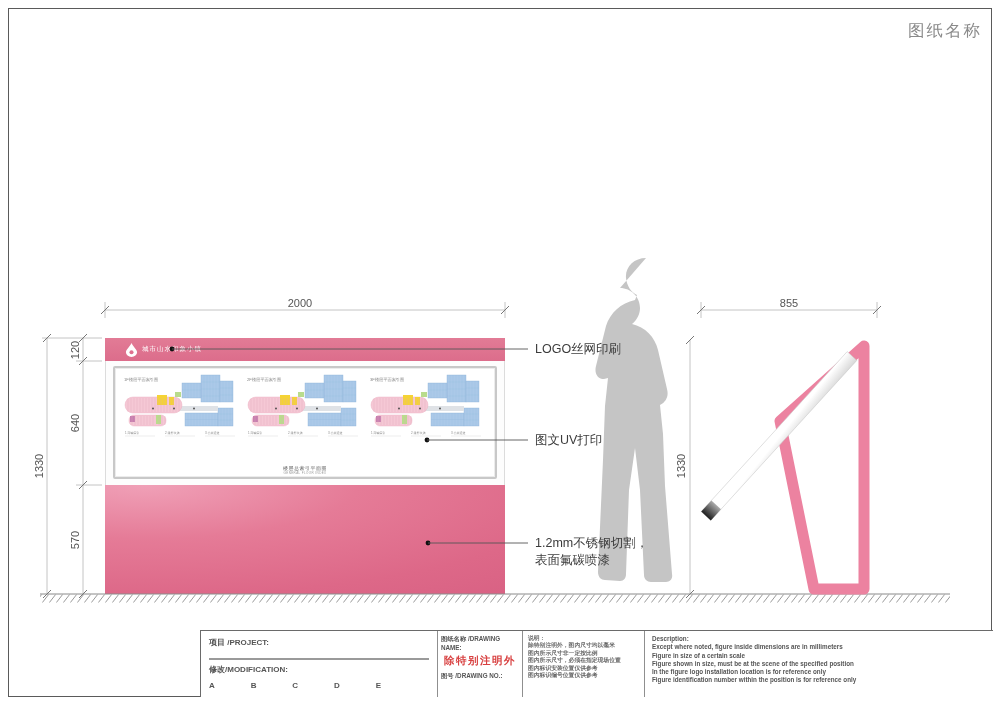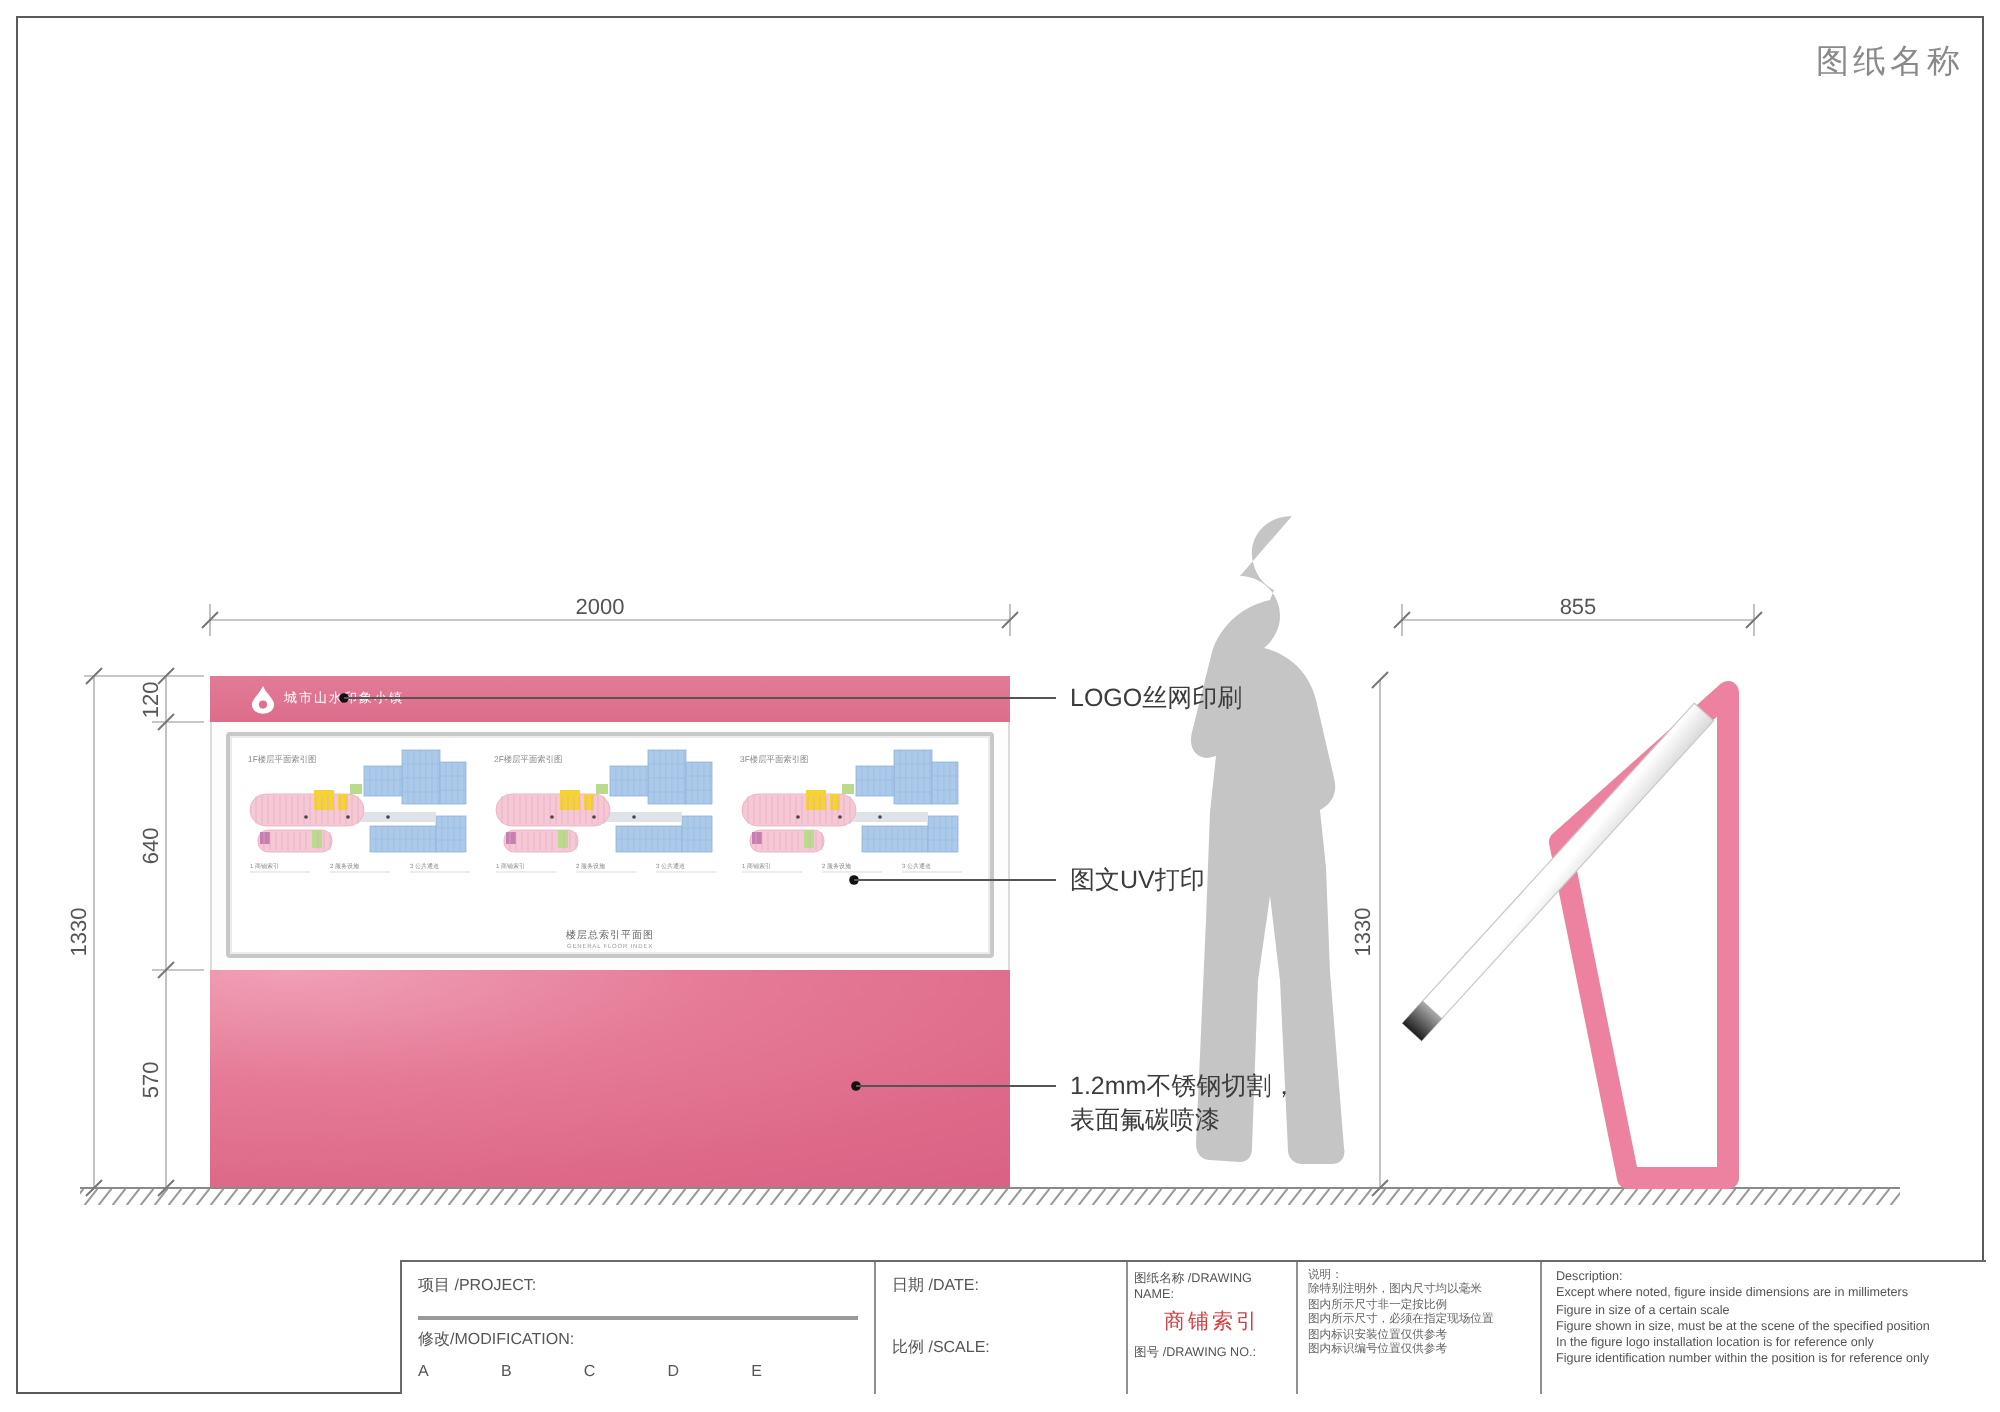--- a/index.html
+++ b/index.html
@@ -22,21 +22,21 @@
          justify-content:space-between;}
   .board-caption{position:absolute;bottom:2px;left:0;right:0;text-align:center;}
   .board-caption .c1{font-size:5px;color:#666;letter-spacing:.5px;}
   .board-caption .c2{font-size:3px;color:#9a9a9a;letter-spacing:.4px;}
   .cab-body{position:relative;height:109px;
             background:radial-gradient(140% 130% at 10% 0%,#f0a0b7 0%,#e57b97 38%,#dd6888 78%,#d96284 100%);}
   
   .tblock{position:absolute;left:200px;top:630px;width:793px;height:67px;
           border-top:1px solid #6a6a6a;border-left:1px solid #6a6a6a;box-sizing:border-box;
           display:flex;background:#fff;}
-  .tcell{box-sizing:border-box;border-right:1px solid #8f8f8f;height:100%;}
+  .tcell{box-sizing:border-box;border-right:1px solid #8f8f8f;height:100%;font-weight:bold;}
   .tcell:last-child{border-right:none;}
   .tc1{width:237px;padding:6px 8px 0 8px;}
   .tc2{width:126px;padding:6px 8px 0 8px;}
   .tc3{width:85px;padding:4px 3px 0 3px;}
   .tc4{width:122px;padding:4px 5px 0 5px;}
   .tc5{flex:1;padding:4px 6px 0 7px;}
   .tlabel{font-size:8px;color:#555;}
   .tdivider{border-top:2px solid #9a9a9a;margin:10px 0 4px 0;}
   .revrow{display:flex;justify-content:space-between;width:172px;margin-top:6px;
           font-size:8px;color:#555;}
@@ -205,27 +205,23 @@
       <div class="tdivider"></div>
       <div class="tlabel">修改/MODIFICATION:</div>
       <div class="revrow">
         <span>A</span>
         <span>B</span>
         <span>C</span>
         <span>D</span>
         <span>E</span>
       </div>
     </div>
-    <div class="tcell tc2">
-      <div class="tlabel">日期 /DATE:</div>
-      <div class="tlabel scale-label">比例 /SCALE:</div>
-    </div>
     <div class="tcell tc3">
       <div class="dn-label">图纸名称 /DRAWING NAME:</div>
-      <div class="drawing-name">商铺索引</div>
+      <div class="drawing-name">除特别注明外</div>
       <div class="dn-label">图号 /DRAWING NO.:</div>
     </div>
     <div class="tcell tc4">
       <div class="notes">说明：</div>
       <div class="notes">除特别注明外，图内尺寸均以毫米</div>
       <div class="notes">图内所示尺寸非一定按比例</div>
       <div class="notes">图内所示尺寸，必须在指定现场位置</div>
       <div class="notes">图内标识安装位置仅供参考</div>
       <div class="notes">图内标识编号位置仅供参考</div>
     </div>

